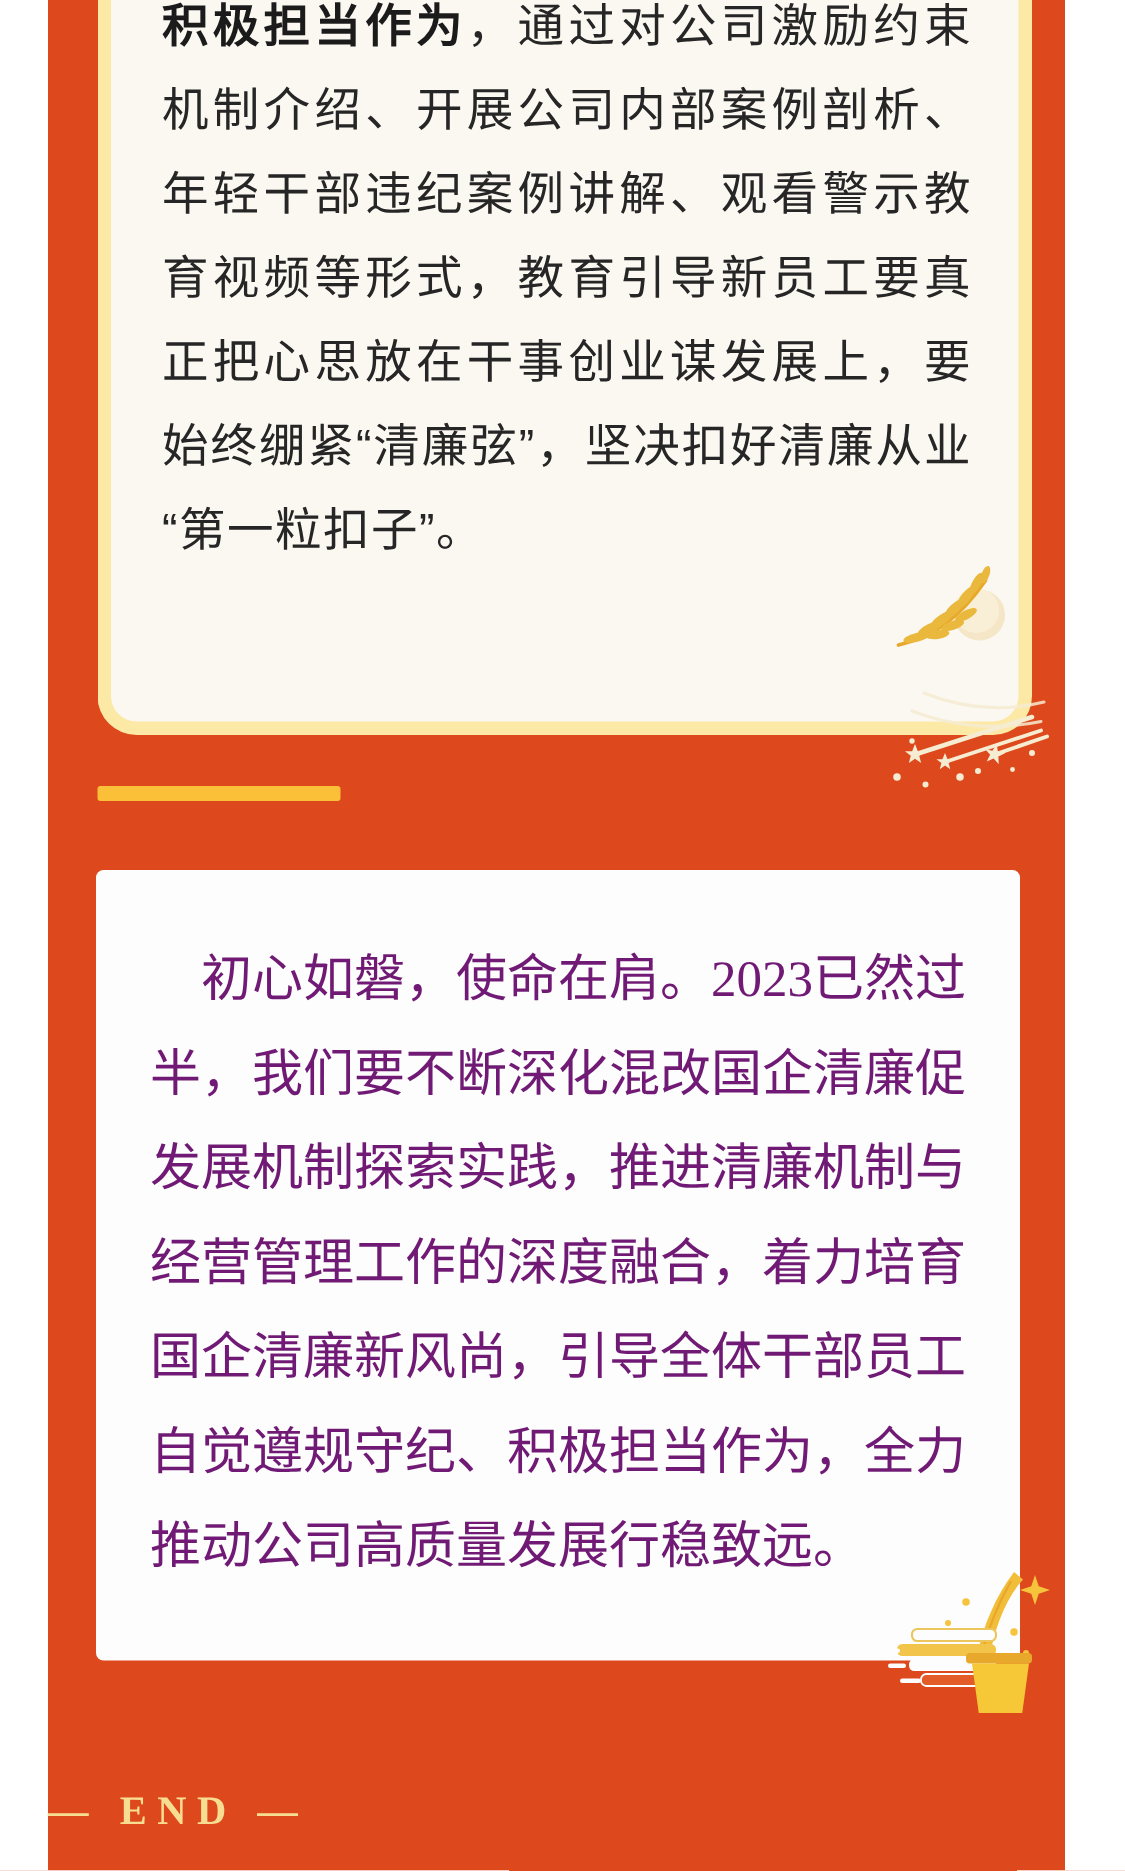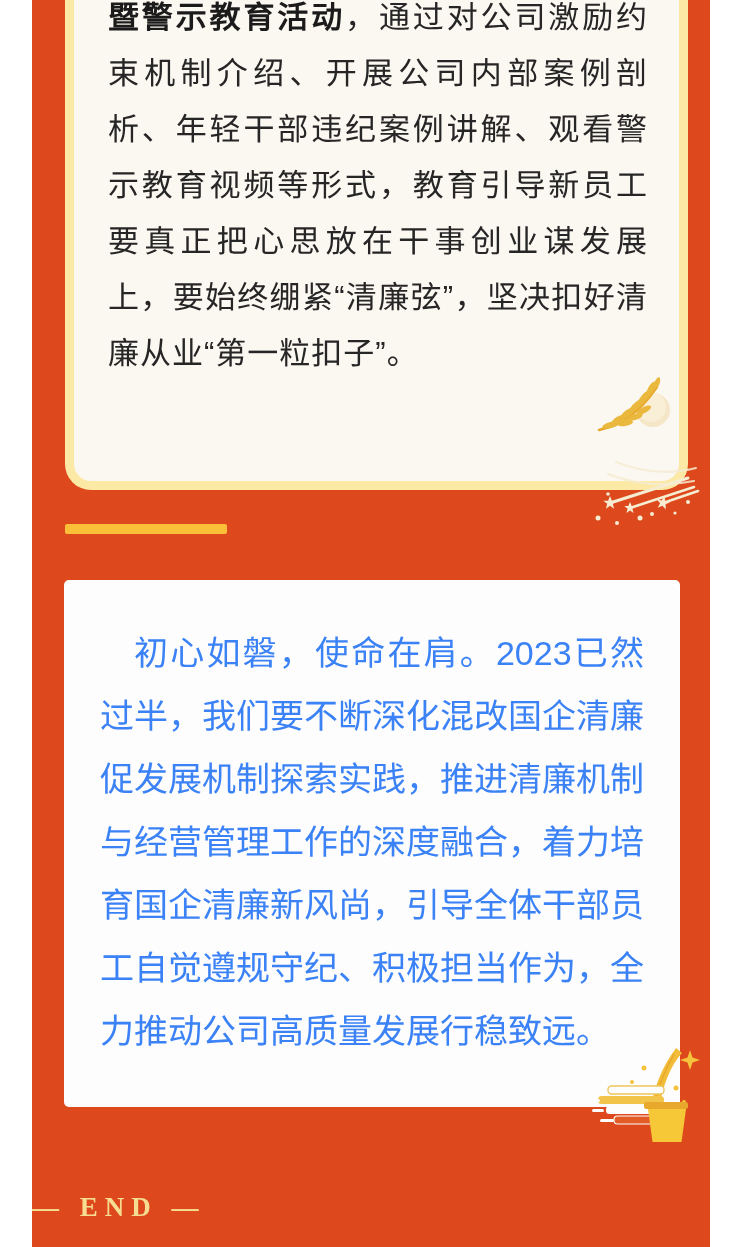--- a/index.html
+++ b/index.html
@@ -59,23 +59,23 @@
   .stars{position:absolute;left:506px;top:450px;width:164px;height:82px;}
   
   .card2{
     position:absolute;left:32px;top:580px;
     width:616px;height:527px;
     background:var(--card2-bg);
     border-radius:5px;
   }
   .card2 .para{
     margin:42px 36px 0 36px;
-    font-family:Liberation Sans, sans-serif;
+    font-family:Liberation Serif, serif;
     font-size:34px;line-height:63px;
-    color:#3b82f6;
+    color:#701a75;
     text-align:justify;text-justify:inter-ideograph;
     text-indent:1em;
   }
   .books{position:absolute;left:556px;top:1044px;width:124px;height:104px;z-index:5;}
   
   .end-marker{
     position:absolute;left:0;top:1192px;width:678px;
     text-align:left;
     font-family:"Liberation Serif","DejaVu Serif",serif;
     font-weight:bold;font-size:27px;
@@ -83,21 +83,21 @@
     color:var(--end-gold);
   }
 </style>
 </head>
 <body>
 
 <div class="page">
   <div class="banner">
 
     <section class="card1">
-      <p class="para"><strong>暨警示教育活动</strong><span>，通过对公司激励约束机制介绍、开展公司内部案例剖析、年轻干部违纪案例讲解、观看警示教育视频等形式，教育引导新员工要真正把心思放在干事创业谋发展上，要始终绷紧“清廉弦”，坚决扣好清廉从业“第一粒扣子”。</span></p>
+      <p class="para"><strong>积极担当作为</strong><span>，通过对公司激励约束机制介绍、开展公司内部案例剖析、年轻干部违纪案例讲解、观看警示教育视频等形式，教育引导新员工要真正把心思放在干事创业谋发展上，要始终绷紧“清廉弦”，坚决扣好清廉从业“第一粒扣子”。</span></p>
 
       <svg class="wheat" viewBox="0 0 86 64" aria-hidden="true">
         <circle cx="58" cy="37" r="17" fill="#f4e6c6"></circle>
         <circle cx="56" cy="34" r="15" fill="#f9efd7"></circle>
         <path d="M4,57 C26,52 44,40 62,14" fill="none" stroke="var(--decor-gold-deep)" stroke-width="2.5" stroke-linecap="round"></path>
         <g fill="var(--decor-gold)">
           <ellipse cx="16" cy="52" rx="9" ry="3" transform="rotate(-14 16 52)"></ellipse>
           <ellipse cx="25" cy="46" rx="9" ry="3.2" transform="rotate(-26 25 46)"></ellipse>
           <ellipse cx="33" cy="40" rx="9" ry="3.2" transform="rotate(-34 33 40)"></ellipse>
           <ellipse cx="41" cy="33" rx="9" ry="3.2" transform="rotate(-44 41 33)"></ellipse>

